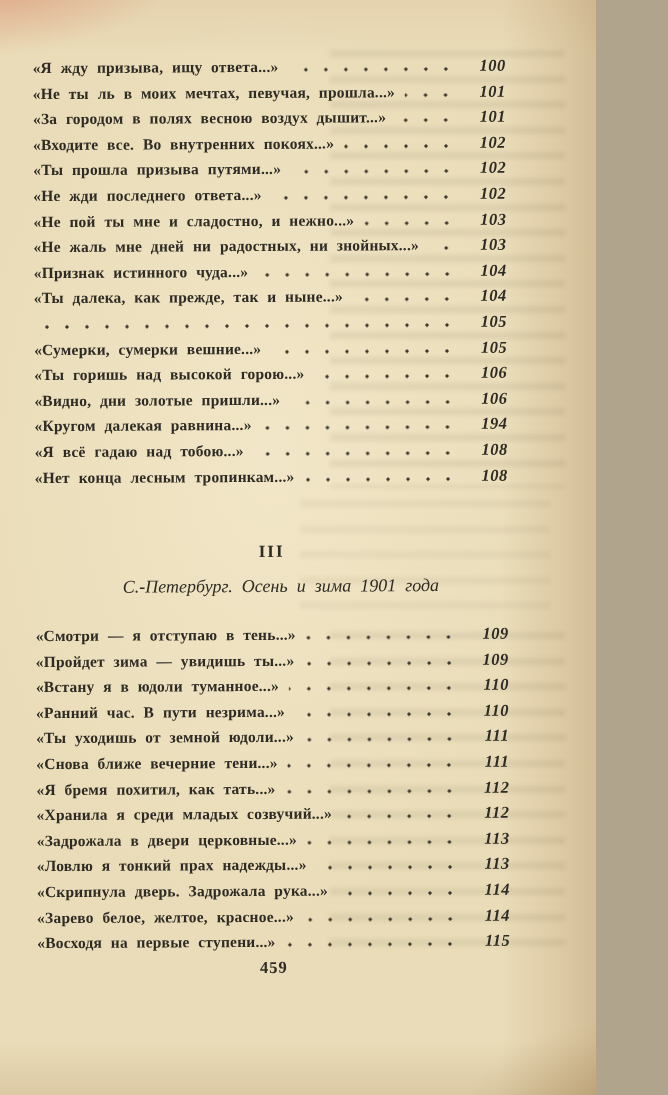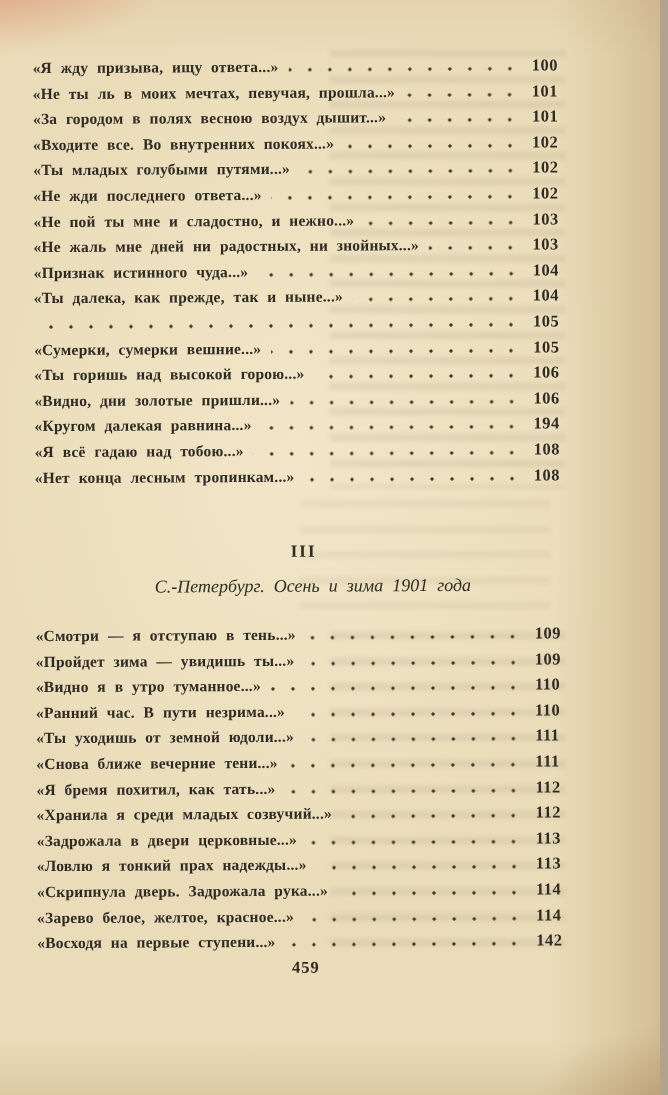--- a/index.html
+++ b/index.html
@@ -1,17 +1,17 @@
 <!DOCTYPE html>
 <html><head>
 <meta charset="utf-8">
 <style>
   html,body { margin:0; padding:0; background:#b0a58c; }
   .page {
-    position:relative; width:660px; height:1095px; overflow:hidden;
+    position:relative; width:596px; height:1095px; overflow:hidden;
     background:
       radial-gradient(ellipse 300px 130px at -30px -35px, rgba(214,108,82,0.55), rgba(214,108,82,0) 70%),
       radial-gradient(ellipse 240px 170px at 104% 104%, rgba(150,108,58,0.30), rgba(150,108,58,0) 70%),
       linear-gradient(90deg, rgba(0,0,0,0) 84%, rgba(151,111,60,0.16) 94%, rgba(140,100,55,0.26) 100%),
       linear-gradient(0deg, rgba(140,105,60,0.16) 0%, rgba(140,105,60,0) 5%),
       linear-gradient(180deg, rgba(190,140,105,0.12) 0%, rgba(190,140,105,0) 5%),
       radial-gradient(60% 50% at 45% 42%, rgba(255,249,228,0.35), rgba(255,249,228,0) 85%),
       #eadcb8;
     font-family:"Liberation Serif","DejaVu Serif",serif;
     color:#2e2b24;
@@ -22,21 +22,21 @@
   .toc-2 { top:623px; }
   .row { display:flex; align-items:baseline; height:25.6px; }
   .t {
     white-space:nowrap; font-size:15.5px; font-weight:700; line-height:25.6px;
     word-spacing:0.30em; letter-spacing:0.2px;
   }
   .l {
     flex:1; height:4px; min-width:26px; margin:0 12px 0 10px;
     background:radial-gradient(circle at center, #3a362c 1.35px, rgba(58,54,44,0) 1.9px) right center / 20px 4px repeat-x;
   }
-  .n { width:38px; font-size:16.5px; font-weight:700; line-height:25.6px; letter-spacing:0.5px; }
+  .n { width:38px; text-align:right; font-size:16.5px; font-weight:700; line-height:25.6px; letter-spacing:0.5px;font-style:italic; }
   .heading {
     position:absolute; left:35px; right:88px; top:542px; text-align:center;
     font-size:17px; font-weight:700; letter-spacing:2px; line-height:22px;
   }
   .subtitle {
     position:absolute; left:35px; right:70px; top:575px; text-align:center;
     font-style:italic; font-size:18px; font-weight:400; line-height:24px; word-spacing:0.25em;
   }
   .folio {
     position:absolute; left:35px; right:88px; top:958px; text-align:center;
@@ -74,21 +74,21 @@
           <span class="t">«За городом в полях весною воздух дышит...»</span>
           <span class="l"></span>
           <span class="n">101</span>
         </div>
         <div class="row">
           <span class="t">«Входите все. Во внутренних покоях...»</span>
           <span class="l"></span>
           <span class="n">102</span>
         </div>
         <div class="row">
-          <span class="t">«Ты младых голубыми путями...»</span>
+          <span class="t">«Ты прошла призыва путями...»</span>
           <span class="l"></span>
           <span class="n">102</span>
         </div>
         <div class="row">
           <span class="t">«Не жди последнего ответа...»</span>
           <span class="l"></span>
           <span class="n">102</span>
         </div>
         <div class="row">
           <span class="t">«Не пой ты мне и сладостно, и нежно...»</span>
@@ -154,21 +154,21 @@
           <span class="t">«Смотри — я отступаю в тень...»</span>
           <span class="l"></span>
           <span class="n">109</span>
         </div>
         <div class="row">
           <span class="t">«Пройдет зима — увидишь ты...»</span>
           <span class="l"></span>
           <span class="n">109</span>
         </div>
         <div class="row">
-          <span class="t">«Видно я в утро туманное...»</span>
+          <span class="t">«Встану я в юдоли туманное...»</span>
           <span class="l"></span>
           <span class="n">110</span>
         </div>
         <div class="row">
           <span class="t">«Ранний час. В пути незрима...»</span>
           <span class="l"></span>
           <span class="n">110</span>
         </div>
         <div class="row">
           <span class="t">«Ты уходишь от земной юдоли...»</span>
@@ -206,19 +206,19 @@
           <span class="n">114</span>
         </div>
         <div class="row">
           <span class="t">«Зарево белое, желтое, красное...»</span>
           <span class="l"></span>
           <span class="n">114</span>
         </div>
         <div class="row">
           <span class="t">«Восходя на первые ступени...»</span>
           <span class="l"></span>
-          <span class="n">142</span>
+          <span class="n">115</span>
         </div>
       </div>
 
     <div class="folio">459</div>
   </div>
 </div>
 
 </body></html>

